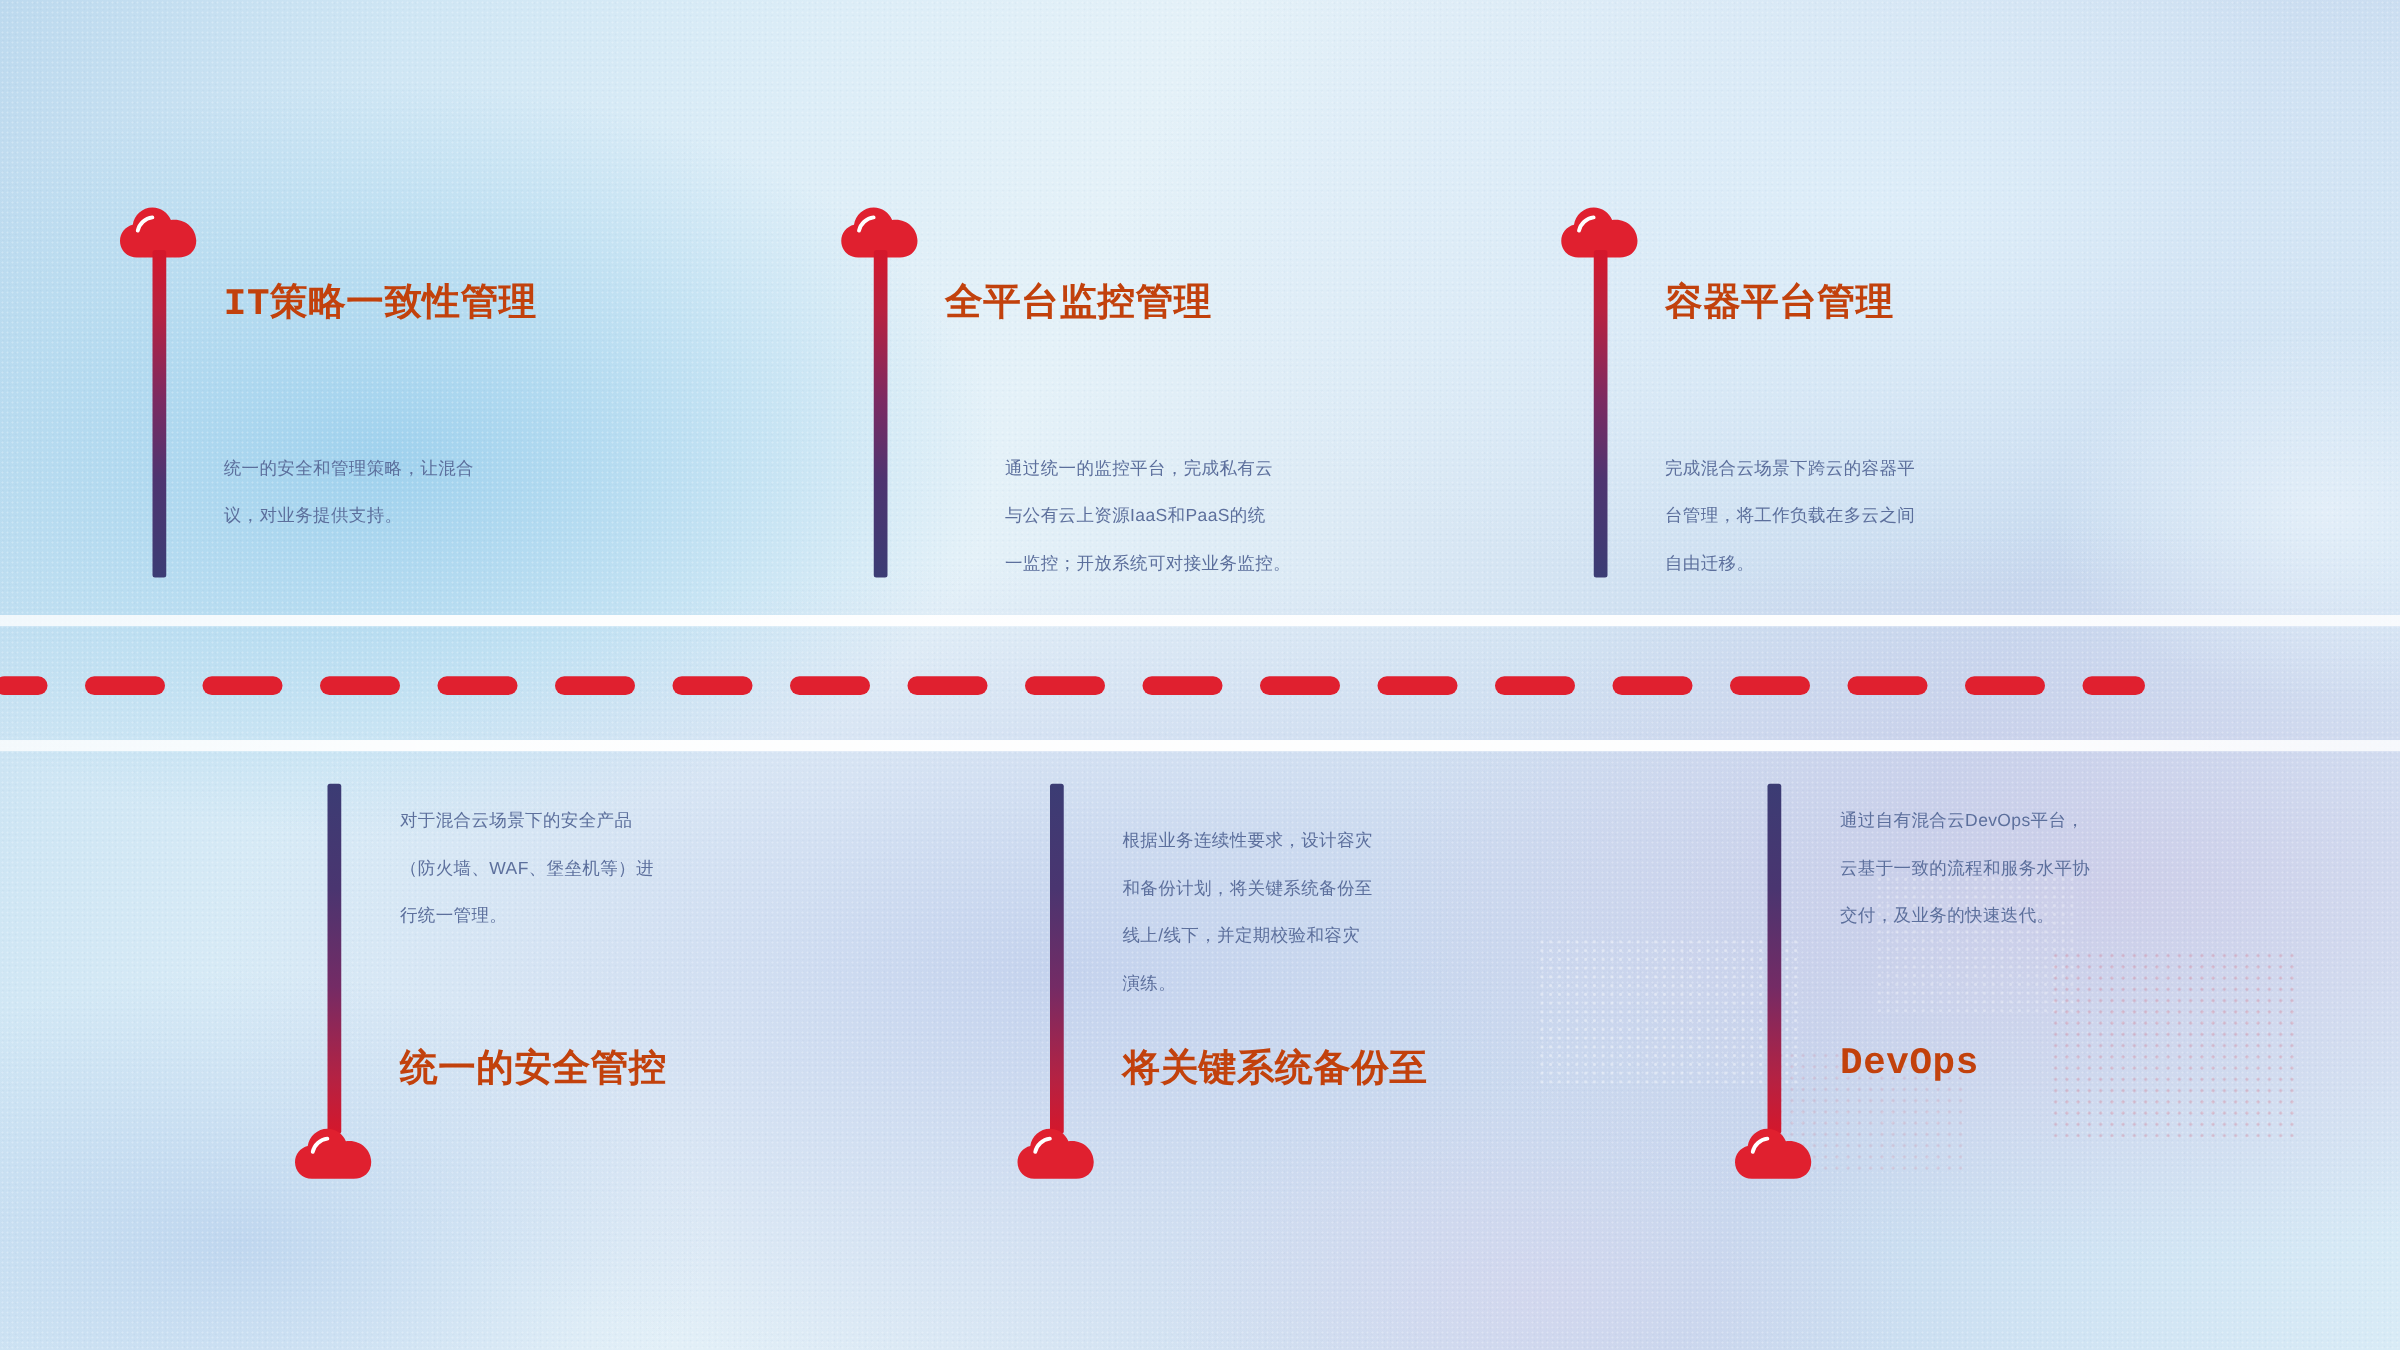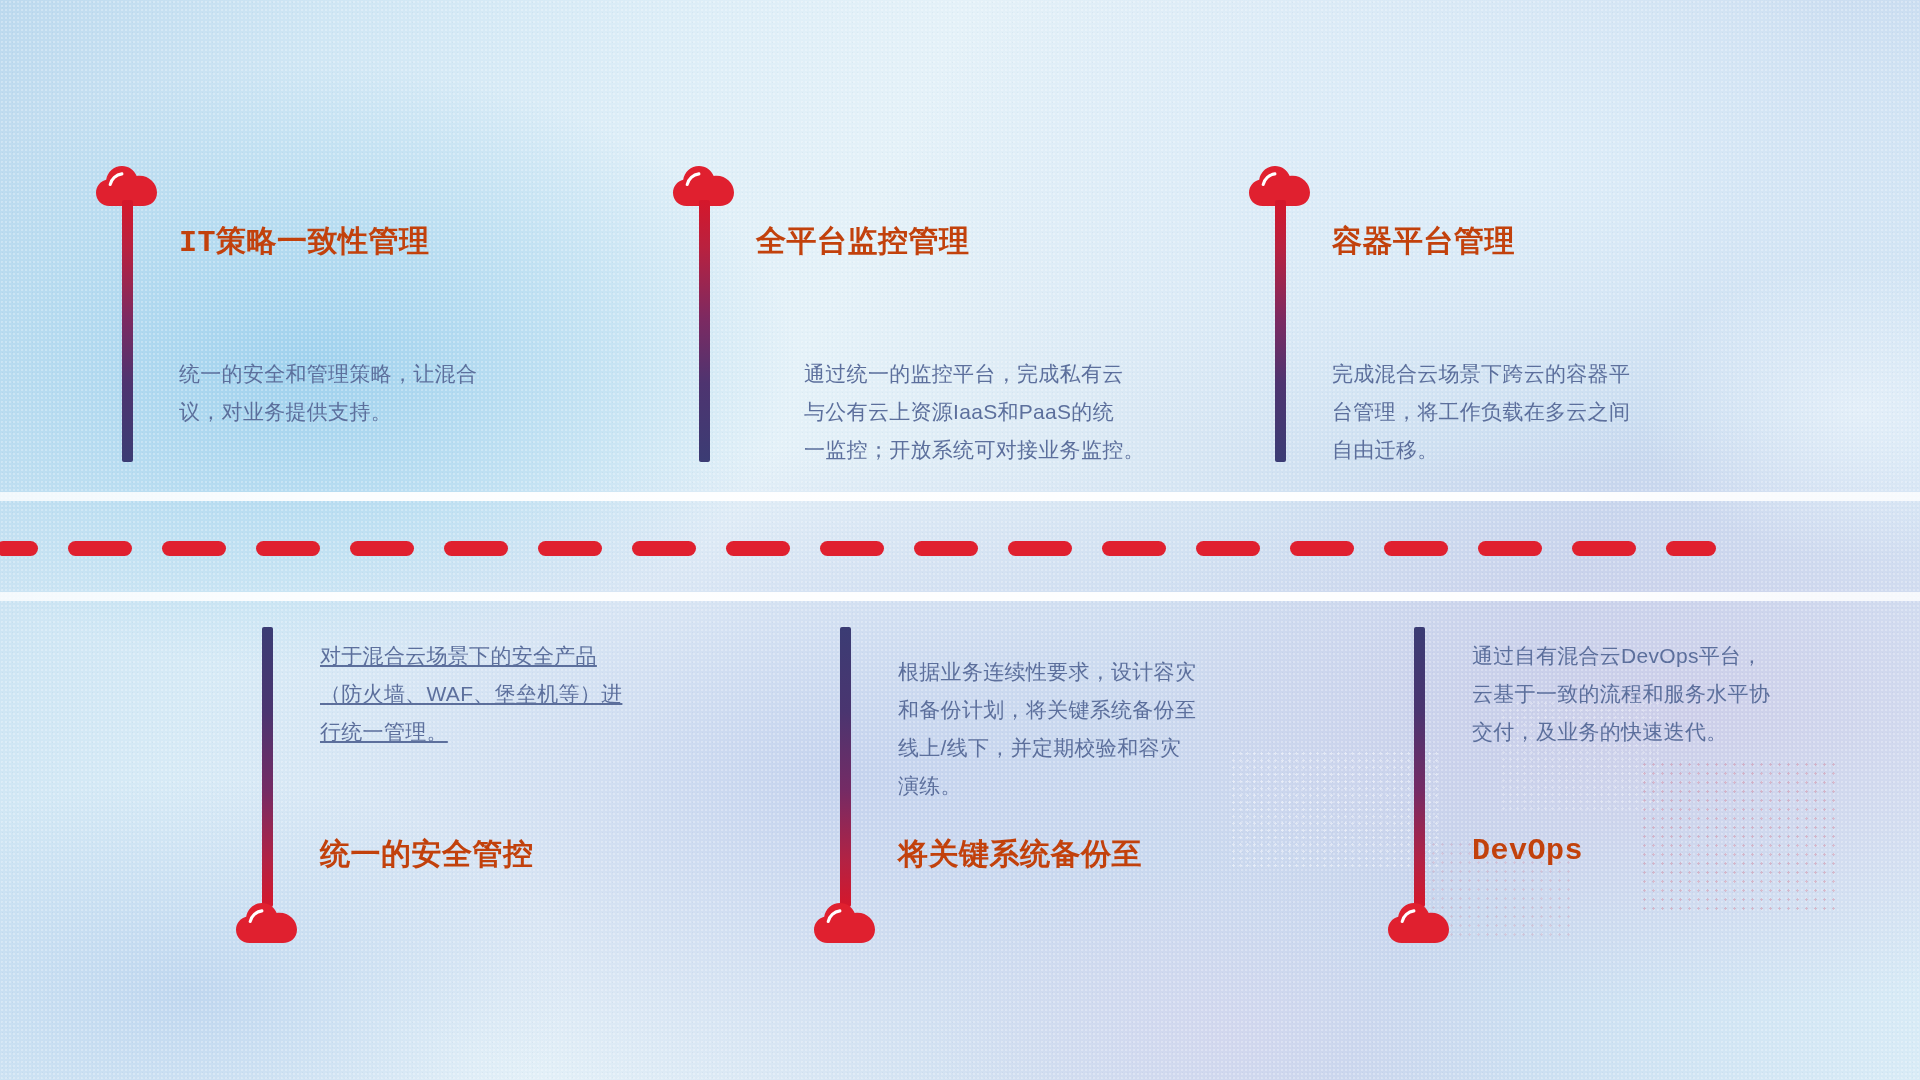--- a/index.html
+++ b/index.html
@@ -145,21 +145,21 @@
     position:absolute;
     font-size:30px;
     font-weight:bold;
     color:#c2410c;
     letter-spacing:0.5px;
     white-space:nowrap;
     font-family:Liberation Mono, monospace;
   }
   .col-body {
     position:absolute;
-    font-size:21px;
+    font-size:14px;
     line-height:38px;
     color:#5c6f9c;
     letter-spacing:0.3px;
   }
   .col-body div { white-space:nowrap; }
 </style>
 </head>
 <body>
 
 <div id="stage">
@@ -245,21 +245,21 @@
     <div class="dash"></div>
     <div class="dash"></div>
     <div class="dash"></div>
     <div class="dash"></div>
     <div class="dash"></div>
     <div class="dash edge-right"></div>
   </div>
   <div class="divider-band rule-white bottom"></div>
 
   <div class="col" style="left:0; top:0;">
-    <div class="col-body" style="left:320px; top:637px;text-decoration:underline;">
+    <div class="col-body" style="left:320px; top:637px;">
       <div>对于混合云场景下的安全产品</div>
       <div>（防火墙、WAF、堡垒机等）进</div>
       <div>行统一管理。</div>
     </div>
     <div class="stem stem-up" style="left:262px; top:627px; height:280px;"></div>
     <div class="col-title" style="left:320px; top:834px;">统一的安全管控</div>
     <div class="cloud" style="position:absolute; left:235px; top:897px;">
       <svg viewBox="0 0 66 48">
         <path d="M14.5 46C6.8 46 1 40.2 1 32.8c0-6.4 4.3-11.6 10.2-13C12.3 12.2 18.9 6 27 6c6.6 0 12.3 4.1 14.7 10 .9-.2 1.9-.3 2.9-.3 9.6 0 17.4 7.6 17.4 16.9C62 41.2 55.6 46 48 46H14.5z" fill="#e0202f"></path>
         <path d="M15.2 24.5c1.2-5.6 5.9-9.9 11.7-10.6" stroke="#ffffff" stroke-width="3.1" stroke-linecap="round" fill="none"></path>

